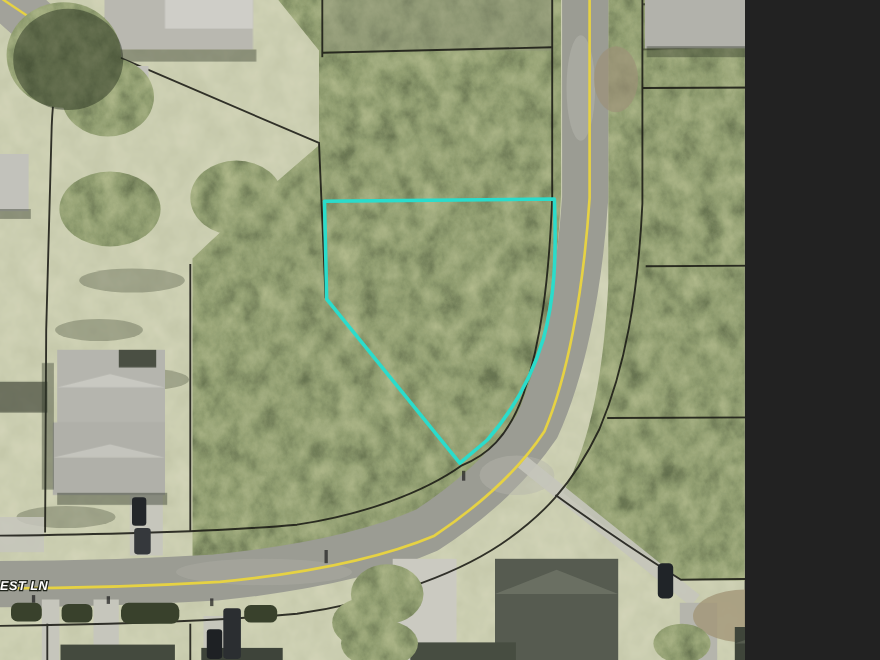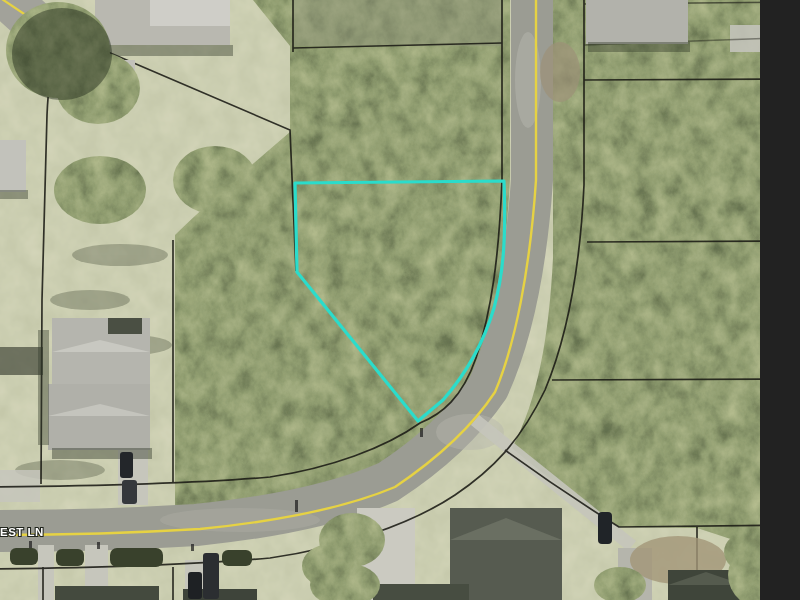--- a/index.html
+++ b/index.html
@@ -1,17 +1,17 @@
 <!DOCTYPE html>
 <html><head>
 <meta charset="utf-8">
 <style>
   html,body{margin:0;padding:0;background:#222;}
-  #stage{width:760px;height:600px;position:relative;overflow:hidden;
-         font-family:"Liberation Sans", sans-serif;}
+  #stage{width:677px;height:600px;position:relative;overflow:hidden;
+         font-family:"Liberation Sans", sans-serif;font-style:italic;}
   svg{display:block;}
   .street-label{font-family:"Liberation Sans", sans-serif;font-size:11.5px;font-weight:bold;
                 letter-spacing:.5px;paint-order:stroke;stroke:#20241c;stroke-width:2.2px;}
 </style>
 </head>
 <body>
 
 <div id="stage">
 <svg width="800" height="600" viewBox="0 0 800 600">
   <defs>

